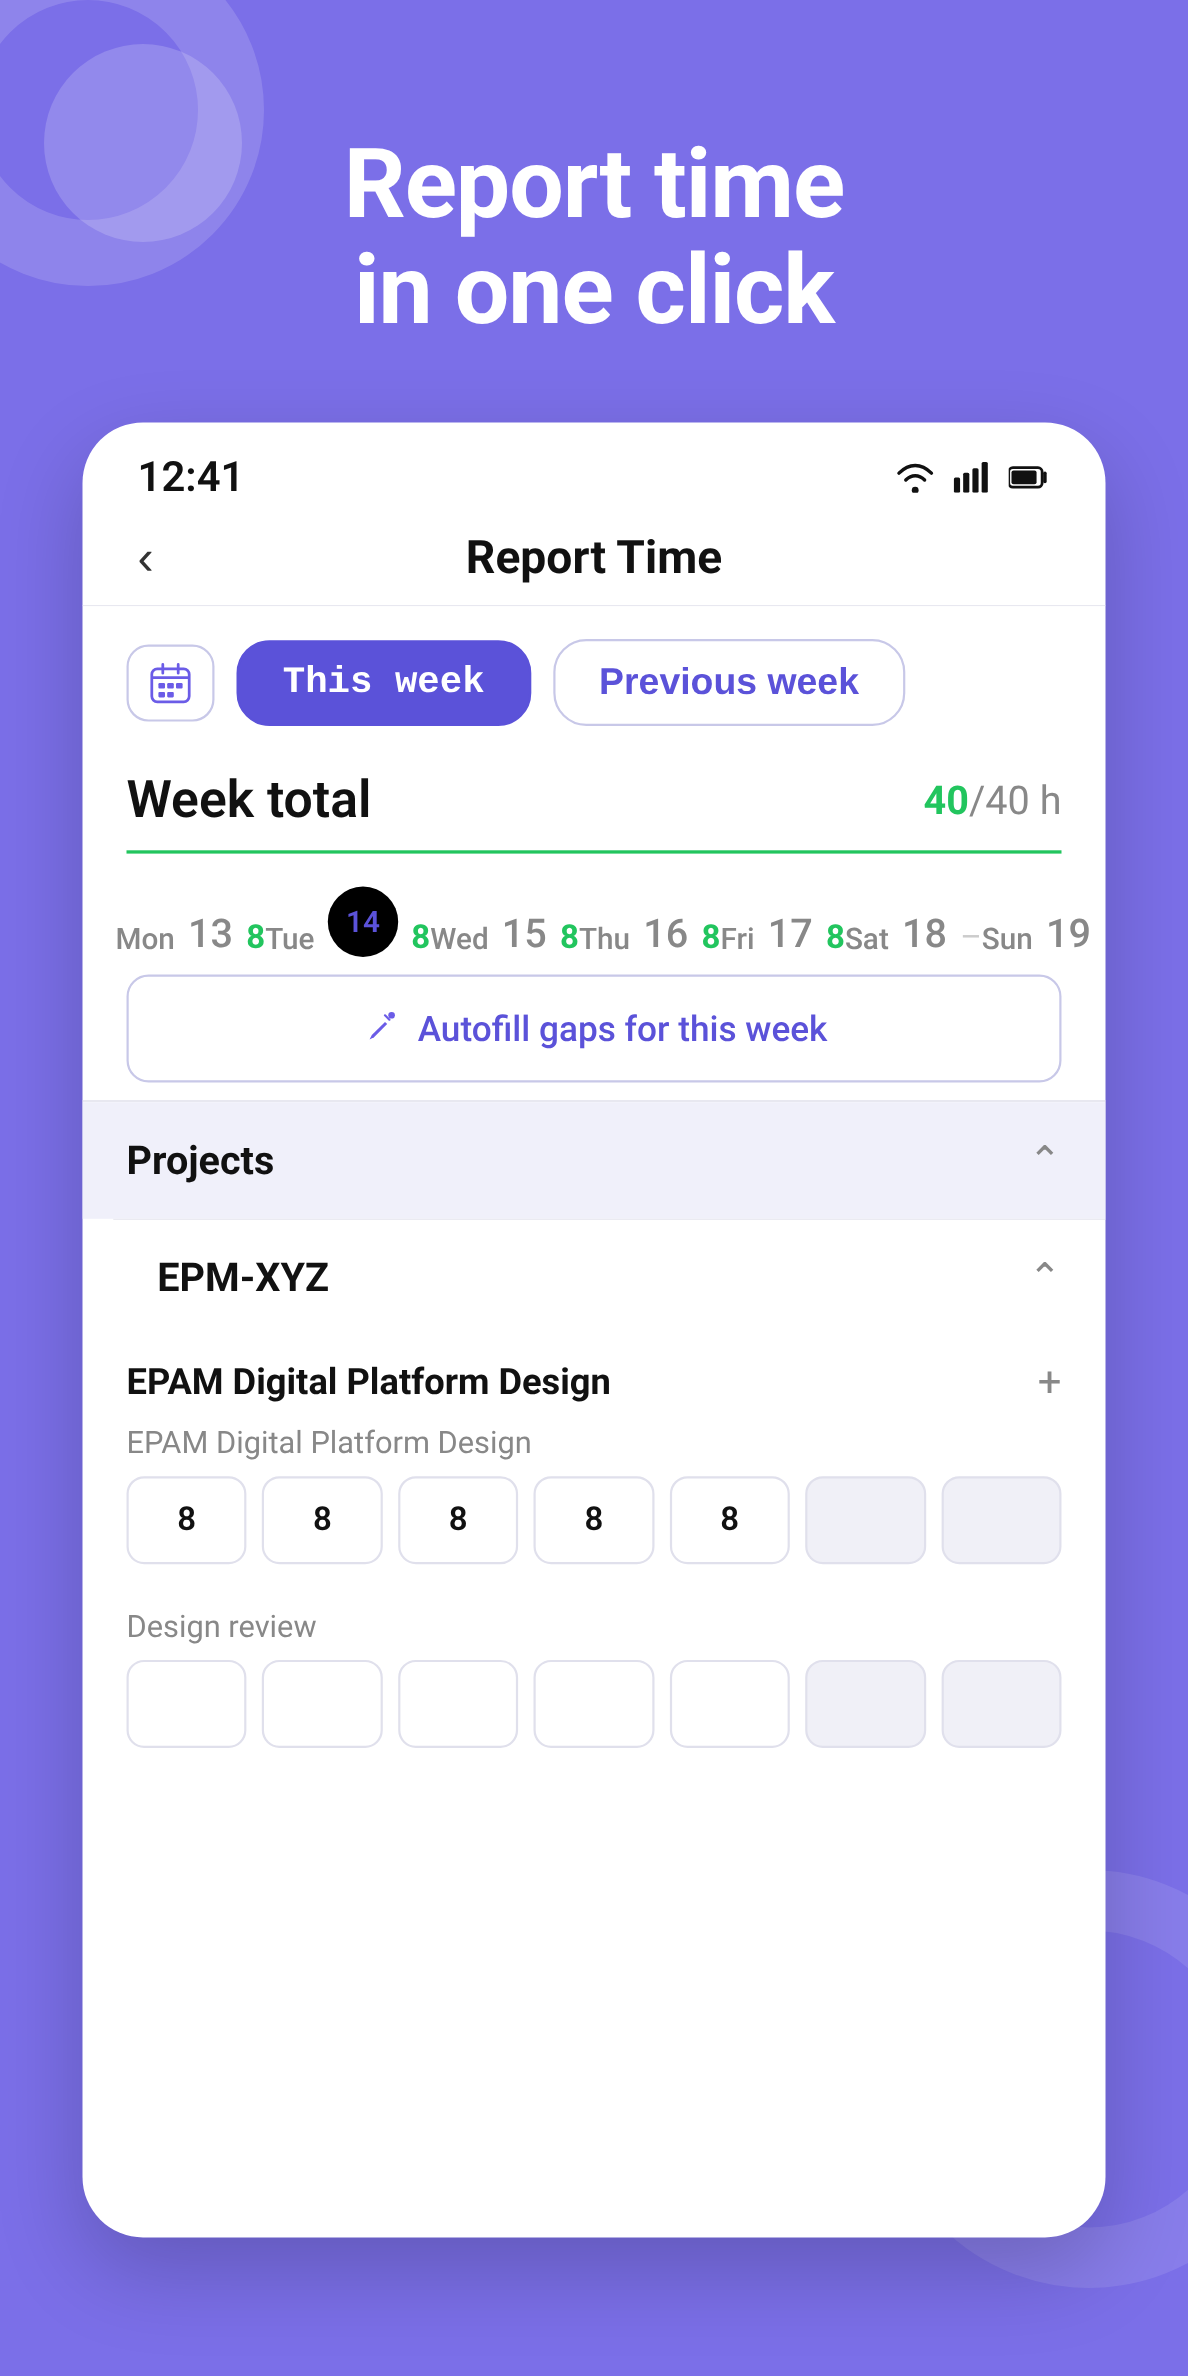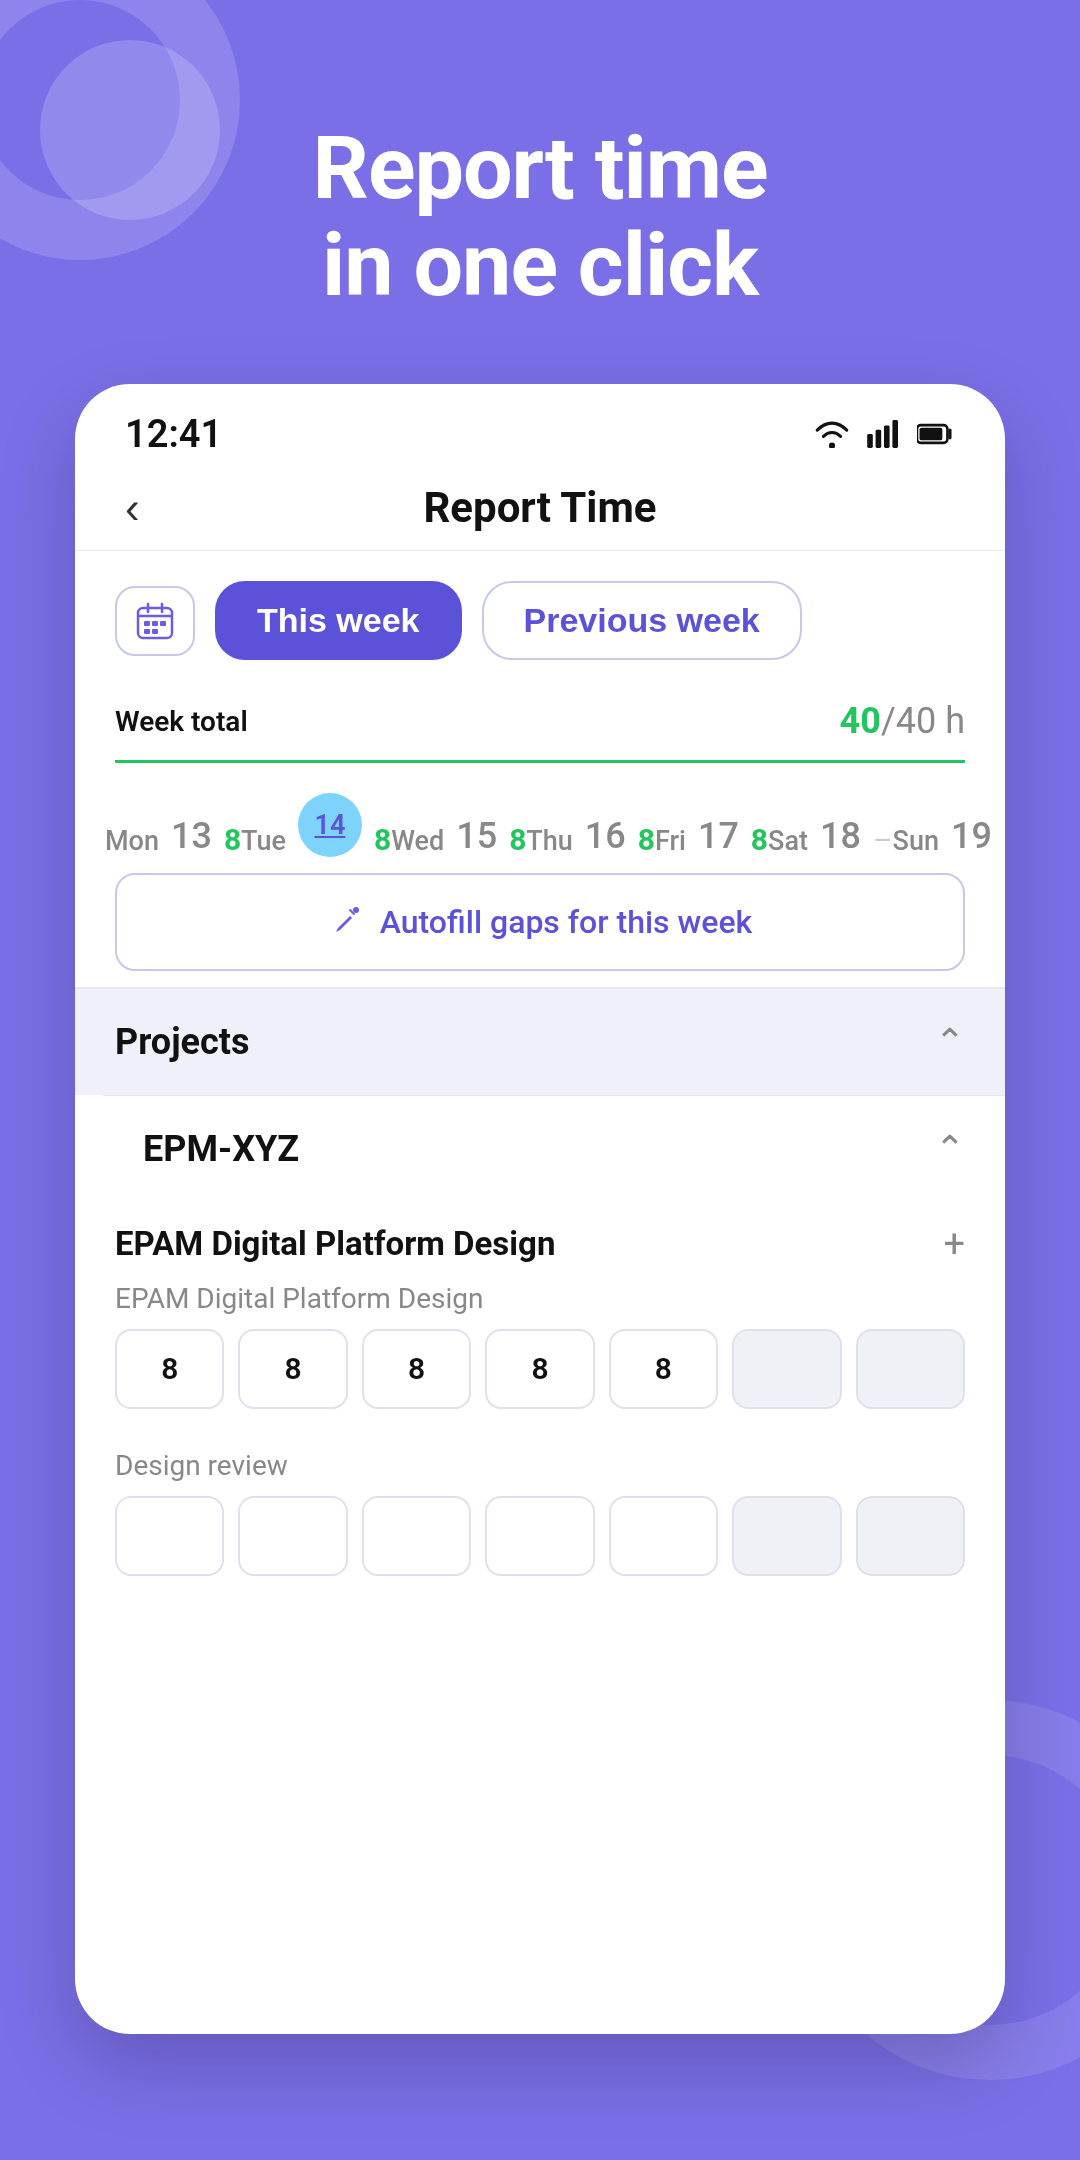--- a/index.html
+++ b/index.html
@@ -153,36 +153,37 @@
       border-radius: 30px;
       font-size: 34px;
       font-weight: 600;
       cursor: pointer;
       border: 2.5px solid transparent;
     }
     .week-btn-active {
       background: #5B52D9;
       color: white;
       border-color: #5B52D9;
+      font-family: Liberation Mono, monospace;
     }
     .week-btn-inactive {
       background: white;
       color: #5B52D9;
       border-color: #C8C8E8;
     }
 
     
     .week-total-row {
       display: flex;
       justify-content: space-between;
       align-items: center;
       padding: 10px 40px 0;
     }
     .week-total-label {
-      font-size: 28px;
+      font-size: 47px;
       font-weight: 600;
       color: #111;
     }
     .week-total-value {
       font-size: 36px;
       font-weight: 700;
     }
     .total-current { color: #22C55E; }
     .total-separator { color: #888; font-weight: 400; }
 
@@ -220,22 +221,21 @@
       border-radius: 50%;
       width: 64px;
       height: 64px;
       display: flex;
       align-items: center;
       justify-content: center;
       font-size: 27px;
       font-weight: 600;
     }
     .day-today {
-      background: #7dd3fc;
-      text-decoration: underline;
+      background: #000000;
     }
     .day-value {
       font-size: 30px;
       font-weight: 700;
       color: #22C55E;
     }
     .day-dash {
       font-size: 30px;
       color: #CCC;
     }

